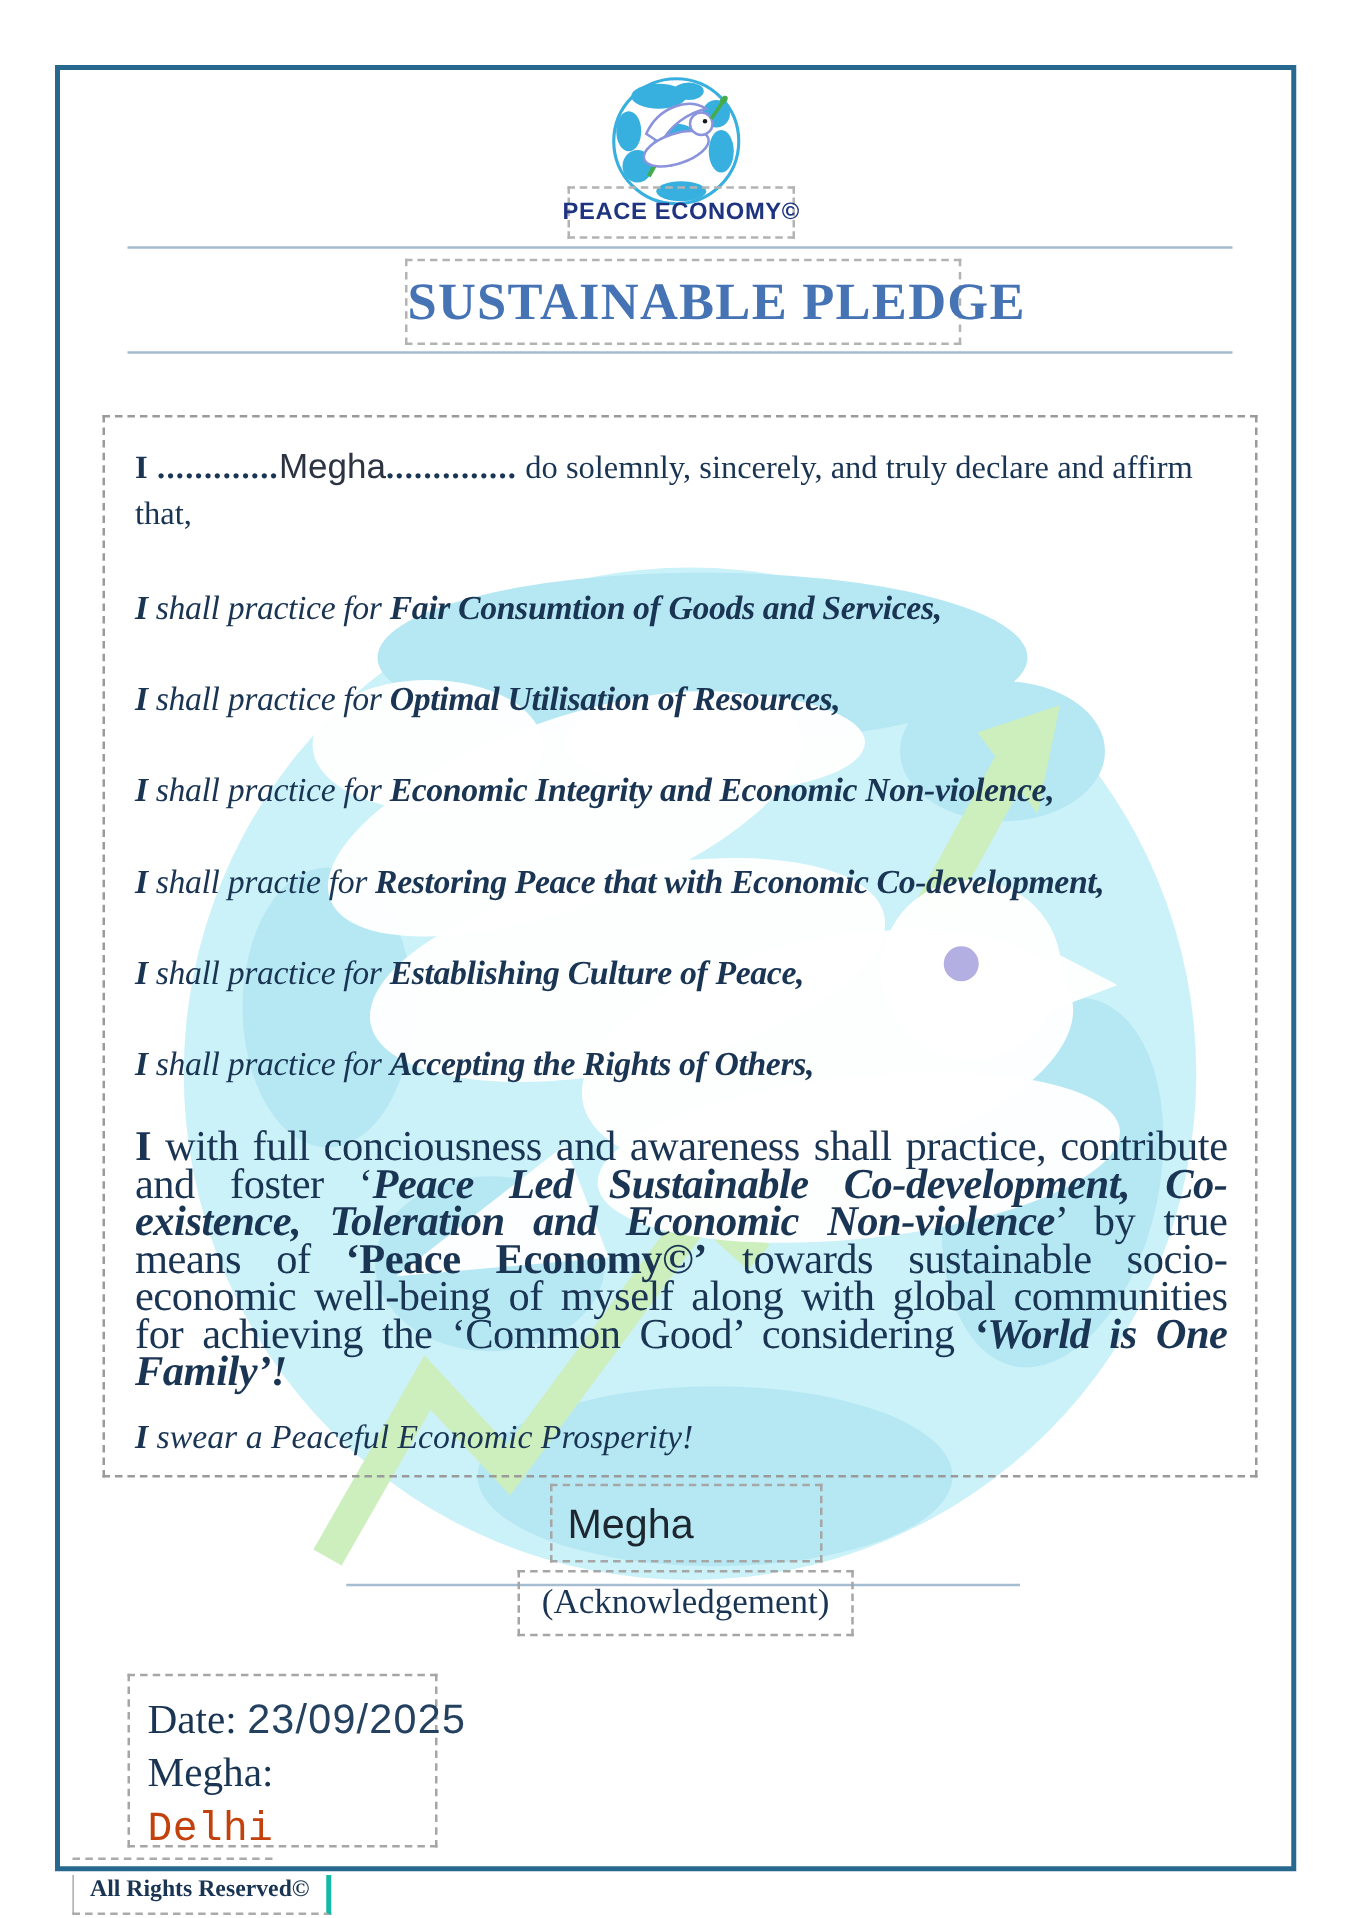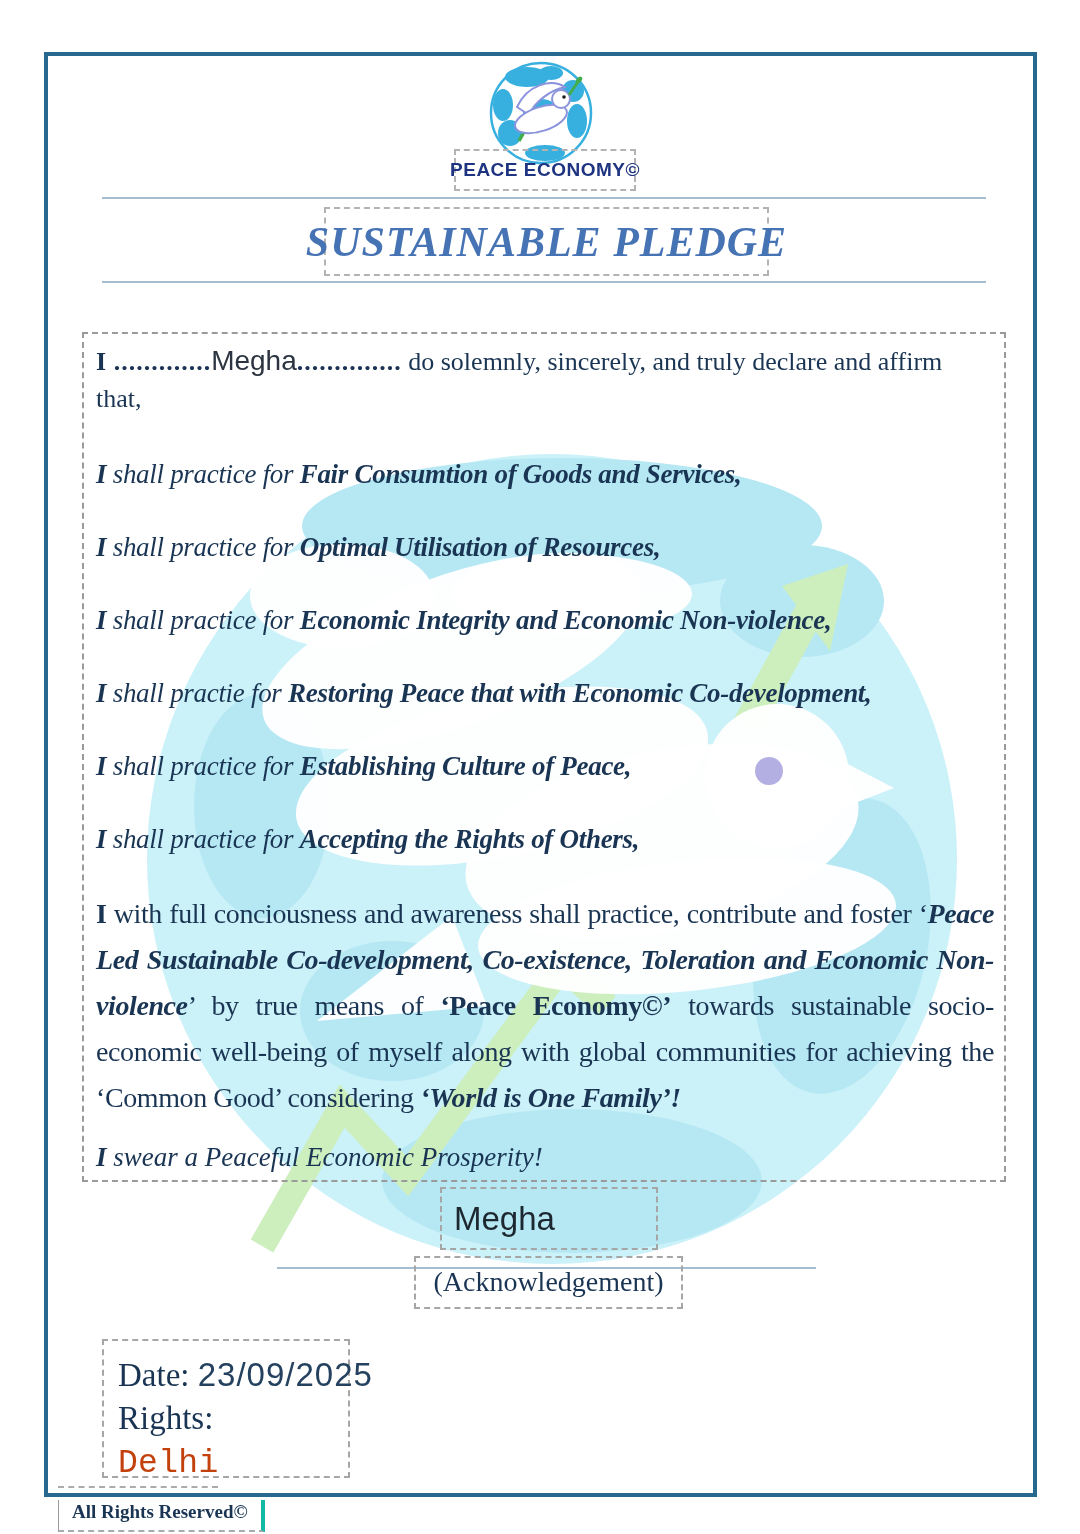--- a/index.html
+++ b/index.html
@@ -38,38 +38,38 @@
   .brand-box span{
     font-family:"Liberation Sans",sans-serif;font-weight:bold;font-size:19px;
     letter-spacing:.5px;color:var(--brand-text,#1e3480);white-space:nowrap;
   }
   .rule{position:absolute;left:54px;width:884px;height:0;border-top:2px solid var(--line,#a5bdd1);}
   .rule-1{top:141px;}
   .rule-2{top:225px;}
   .title-box{
     position:absolute;left:276px;top:151px;width:445px;height:69px;
     border:2px dashed #b3b3b3;box-sizing:border-box;
-    display:flex;align-items:center;justify-content:center;font-style:italic;
+    display:flex;align-items:center;
   }
   .title-box h1{
     margin:0;font-size:42px;font-weight:bold;letter-spacing:1px;
     color:var(--title,#4673b4);white-space:nowrap;
   }
   .pledge-box{
     position:absolute;left:34px;top:276px;width:924px;height:850px;
     border:2px dashed var(--dash,#9a9a9a);box-sizing:border-box;
     padding:8px 10px 0 12px;
   }
-  .pledge-box p{margin:0;}
+  .pledge-box p{margin:12px;}
   .intro{font-size:26px;line-height:37px;}
   .intro .dots{font-weight:bold;letter-spacing:1px;}
   .intro .name{font-family:"Liberation Sans",sans-serif;font-size:28px;color:#2b3440;}
   .item{margin-top:42px !important;font-size:27px;line-height:31px;letter-spacing:-0.3px;white-space:nowrap;font-style:italic;}
   .declaration{
-    margin-top:36px !important;font-size:28px;line-height:46px;
+    margin-top:36px !important;font-size:34px;line-height:30px;
     text-align:justify;letter-spacing:-0.4px;
   }
   .bi{font-weight:bold;font-style:italic;}
   .swear{margin-top:20px !important;font-size:27px;font-style:italic;line-height:32px;}
   .sig-name-box{
     position:absolute;left:392px;top:1131px;width:218px;height:63px;
     border:2px dashed #a6a6a6;box-sizing:border-box;
     display:flex;align-items:center;background:transparent;
   }
   .sig-name-box span{
@@ -180,21 +180,21 @@
     <div class="sig-name-box layer">
       <span>Megha</span>
     </div>
     <div class="sig-line layer"></div>
     <div class="ack-box layer">
       <span>(Acknowledgement)</span>
     </div>
 
     <div class="date-box layer">
       <div class="d-row"><span class="lbl">Date:</span> <span class="val">23/09/2025</span></div>
-      <div class="d-row"><span class="lbl">Rights:</span></div>
+      <div class="d-row"><span class="lbl">Megha:</span></div>
       <div class="d-row"><span class="val place">Delhi</span></div>
     </div>
 
   </div>
 
   <div class="rights-topdash"></div>
   <div class="rights">
     <span>All Rights Reserved©</span>
   </div>
 </div>

